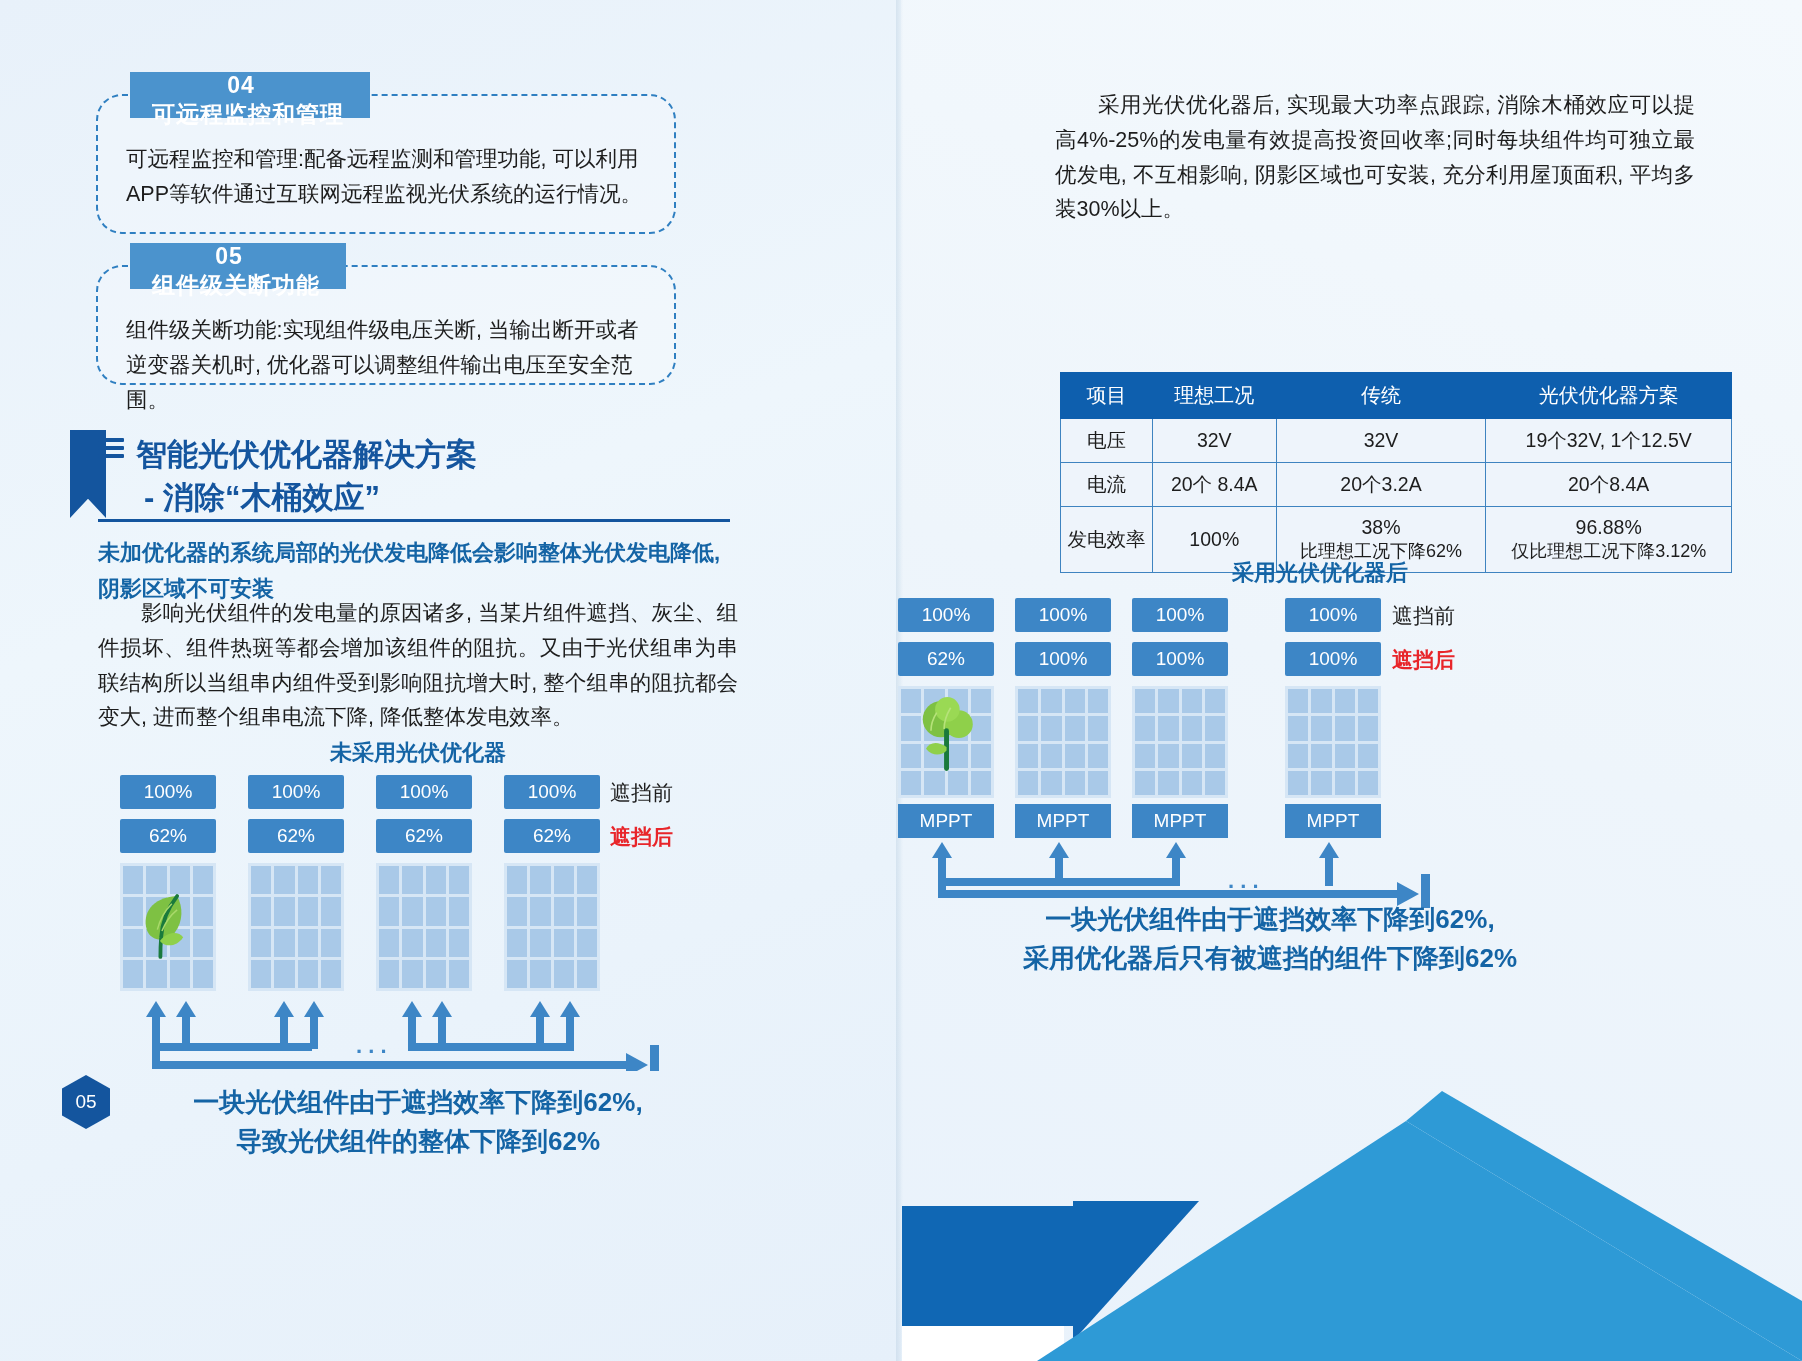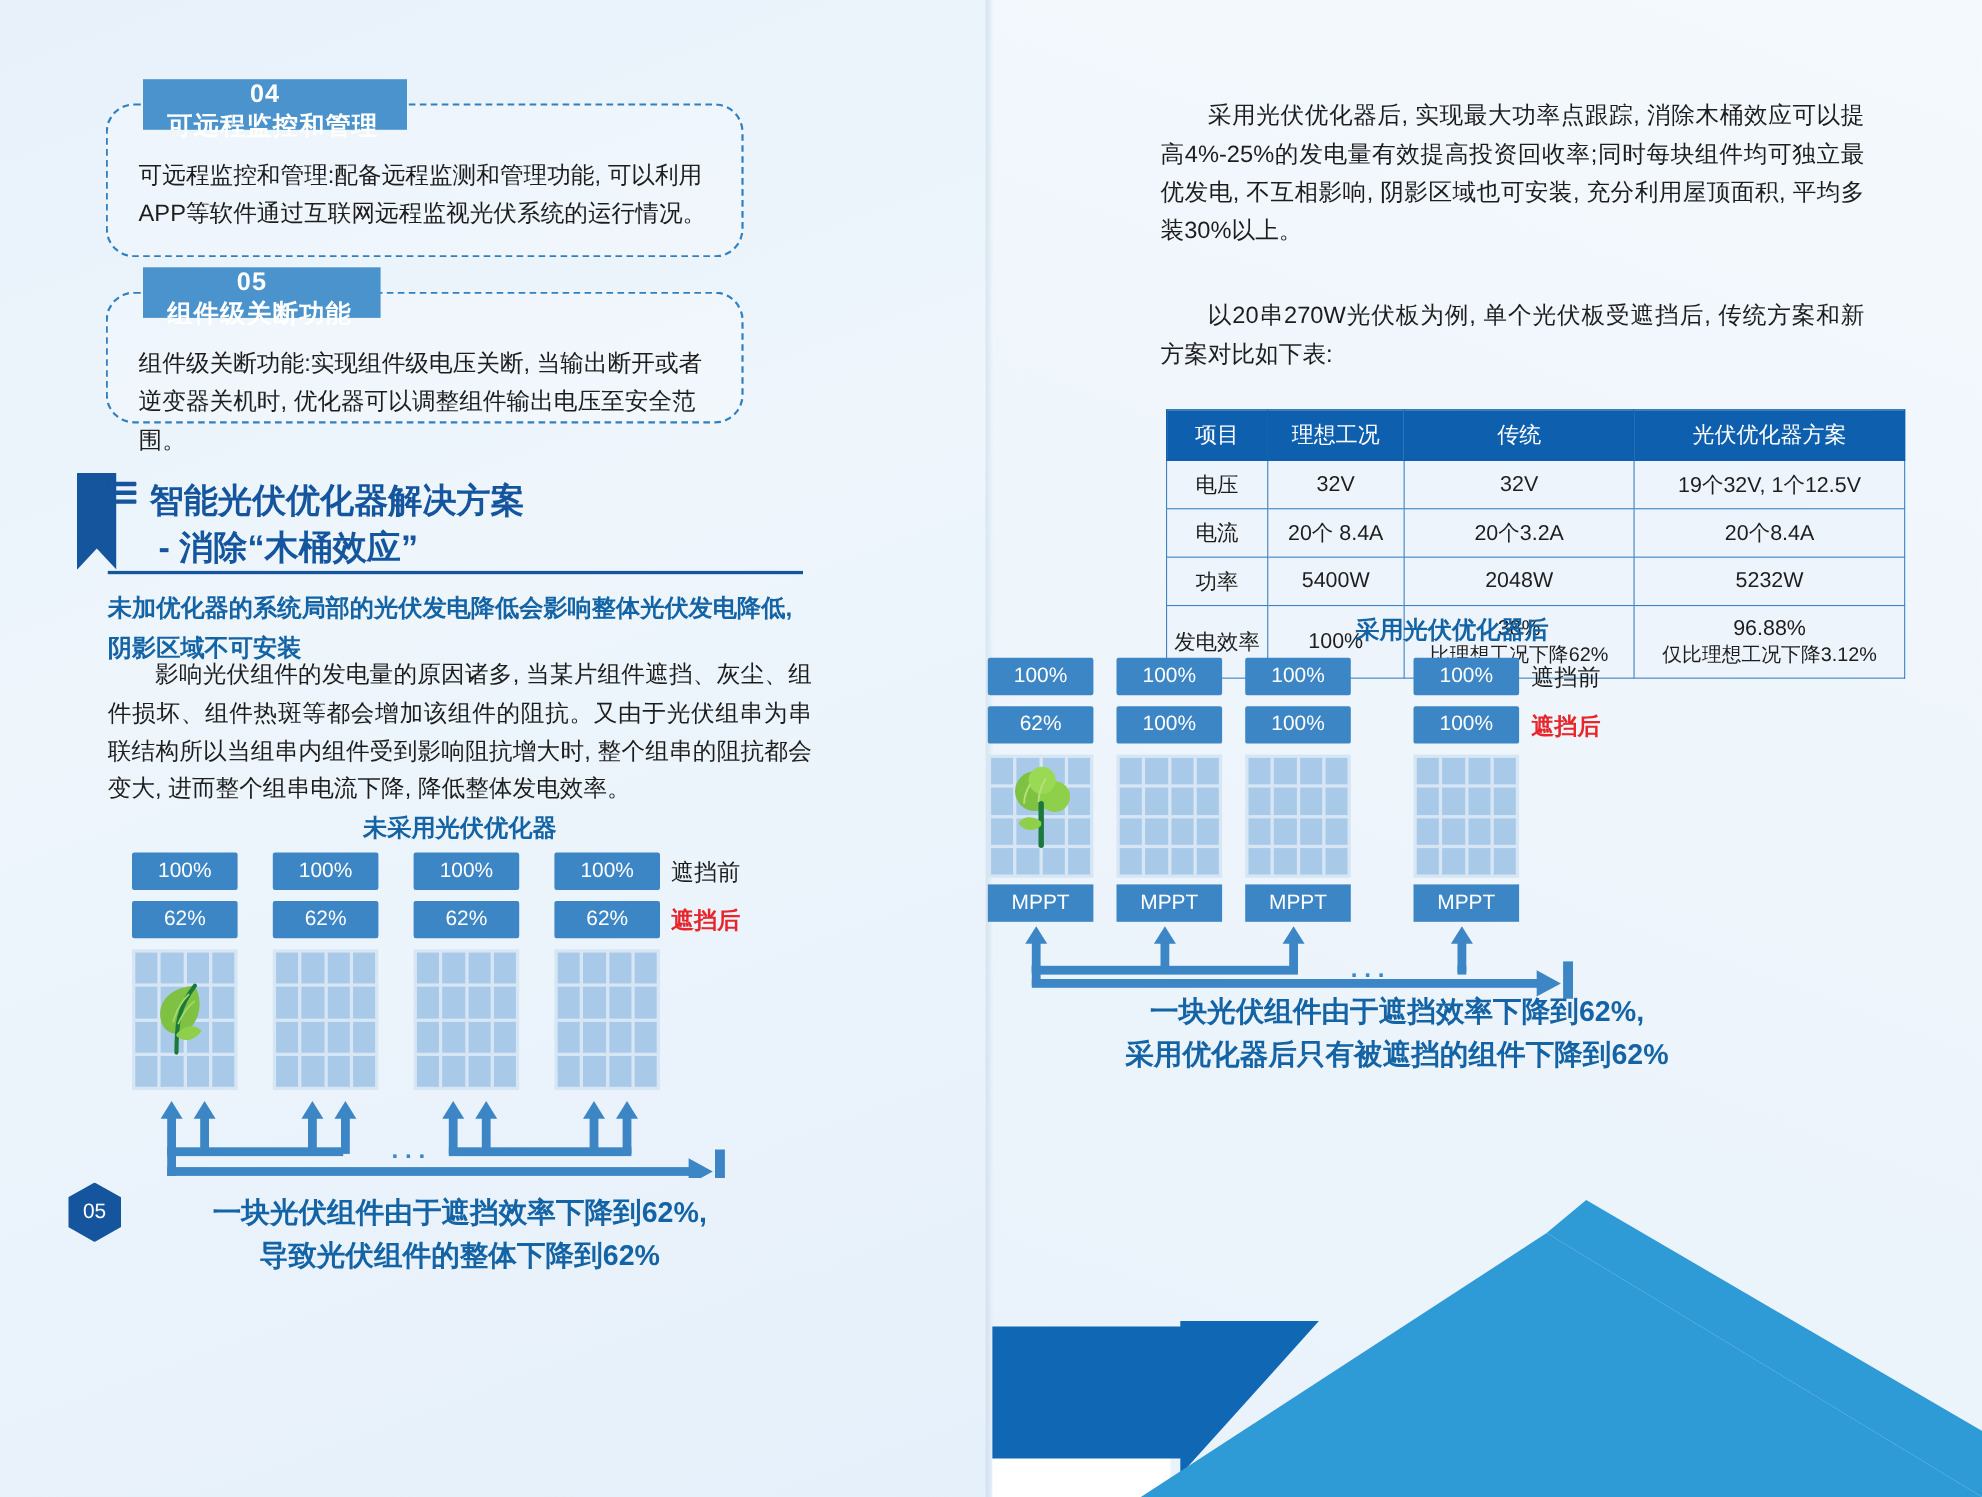--- a/index.html
+++ b/index.html
@@ -315,21 +315,20 @@
 
   <div class="caption" style="position:absolute;left:98px;top:1083px;width:640px;">
     <div>一块光伏组件由于遮挡效率下降到62%,</div>
     <div>导致光伏组件的整体下降到62%</div>
   </div>
 
   <div class="pagenum" style="left:62px; top:1075px;">05</div>
 
   <div class="para" style="position:absolute; left:1055px; top:88px; width:640px; text-indent:2em;">采用光伏优化器后, 实现最大功率点跟踪, 消除木桶效应可以提高4%-25%的发电量有效提高投资回收率;同时每块组件均可独立最优发电, 不互相影响, 阴影区域也可安装, 充分利用屋顶面积, 平均多装30%以上。</div>
 
-  <div class="para" style="position:absolute; left:1055px; top:270px; width:640px; text-indent:2em;">以20串270W光伏板为例, 单个光伏板受遮挡后, 传统方案和新方案对比如下表:</div>
 
   <div style="position:absolute;left:1060px;top:372px;width:672px;">
     <table class="cmp">
       <thead>
         <tr>
           <th style="width:92px;">项目</th>
           <th style="width:124px;">理想工况</th>
           <th style="width:210px;">传统</th>
           <th style="width:246px;margin-top:48px;">光伏优化器方案</th>
         </tr>
@@ -341,26 +340,20 @@
           <td>32V</td>
           <td>19个32V, 1个12.5V</td>
         </tr>
         <tr>
           <td>电流</td>
           <td>20个 8.4A</td>
           <td>20个3.2A</td>
           <td>20个8.4A</td>
         </tr>
         <tr>
-          <td>功率</td>
-          <td>5400W</td>
-          <td>2048W</td>
-          <td>5232W</td>
-        </tr>
-        <tr>
           <td>发电效率</td>
           <td>100%</td>
           <td class="small">
             <div>38%</div>
             <div class="l2">比理想工况下降62%</div>
           </td>
           <td class="small">
             <div>96.88%</div>
             <div class="l2">仅比理想工况下降3.12%</div>
           </td>

